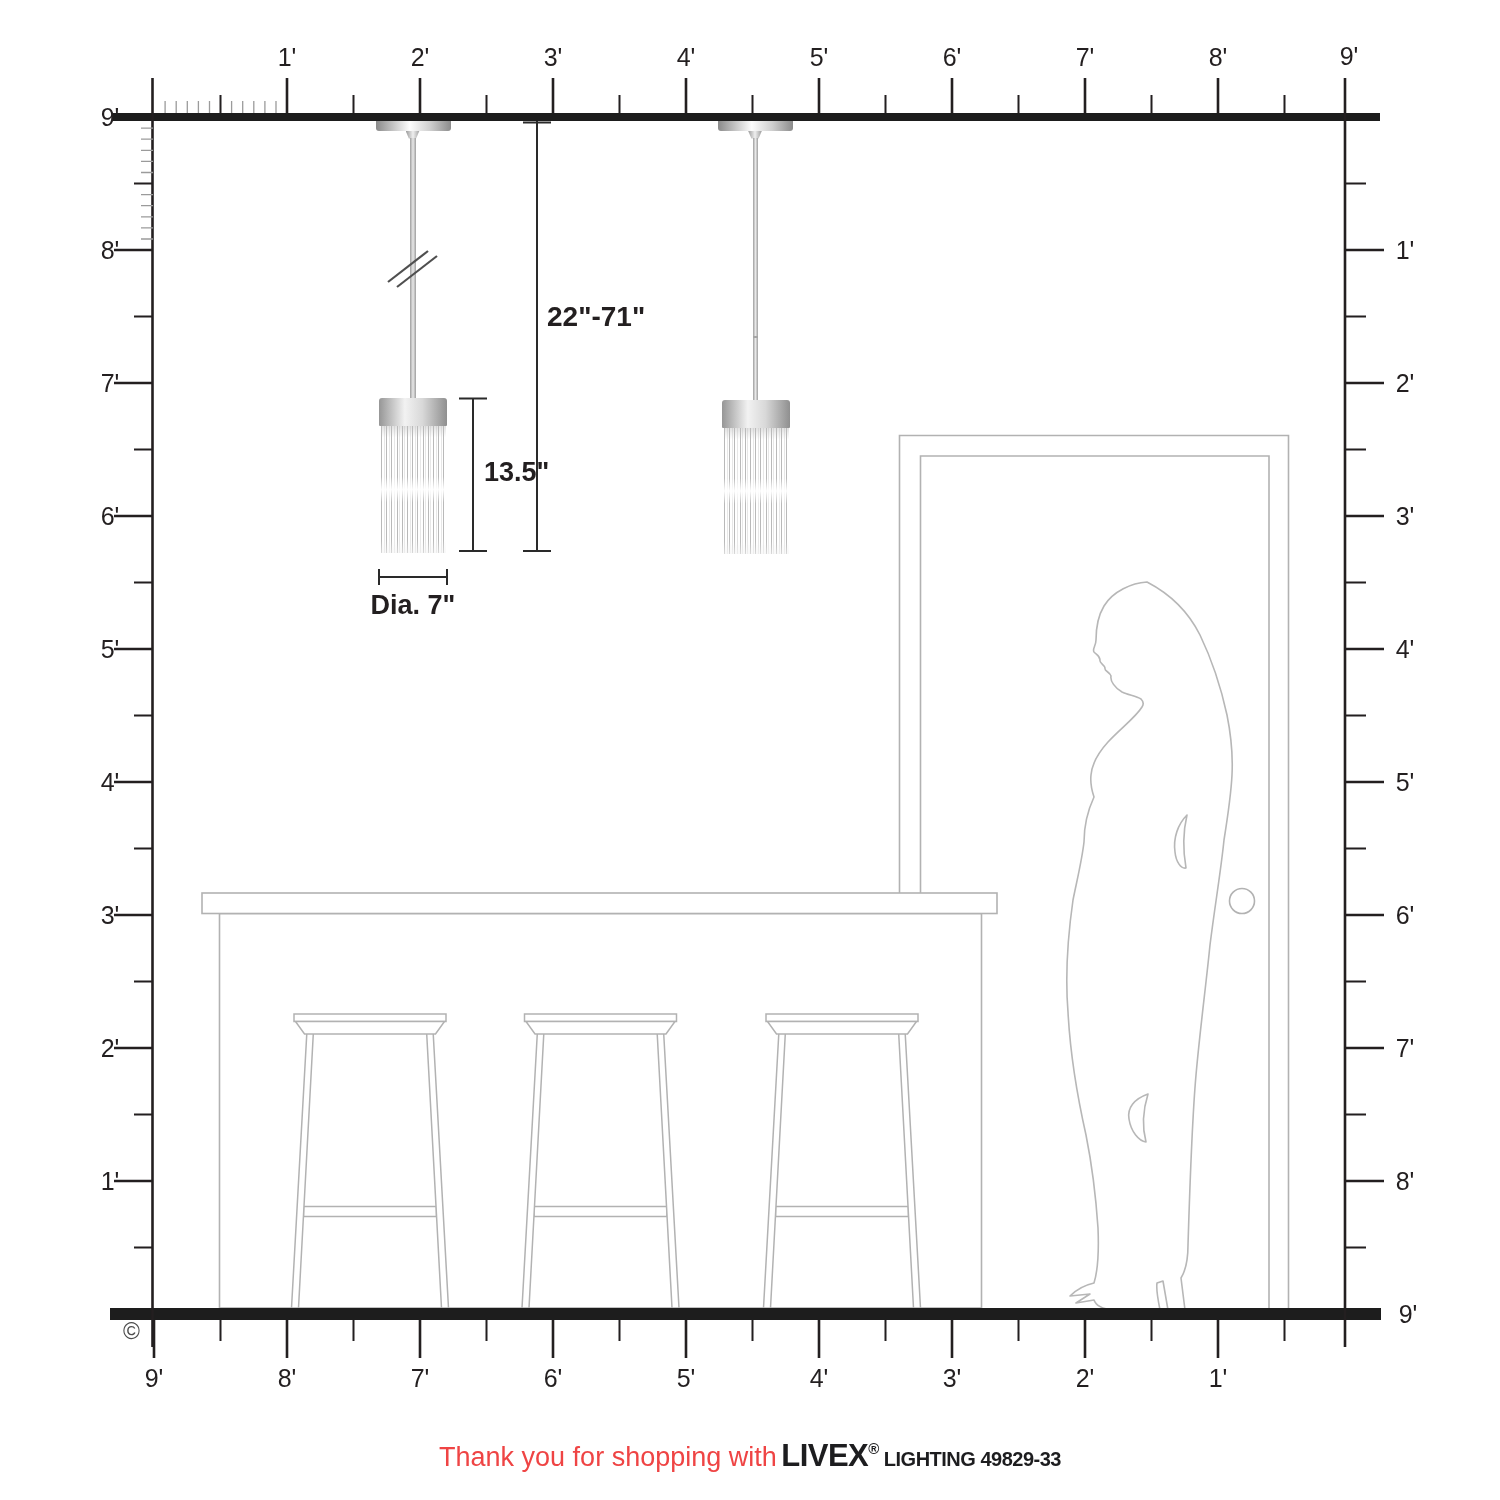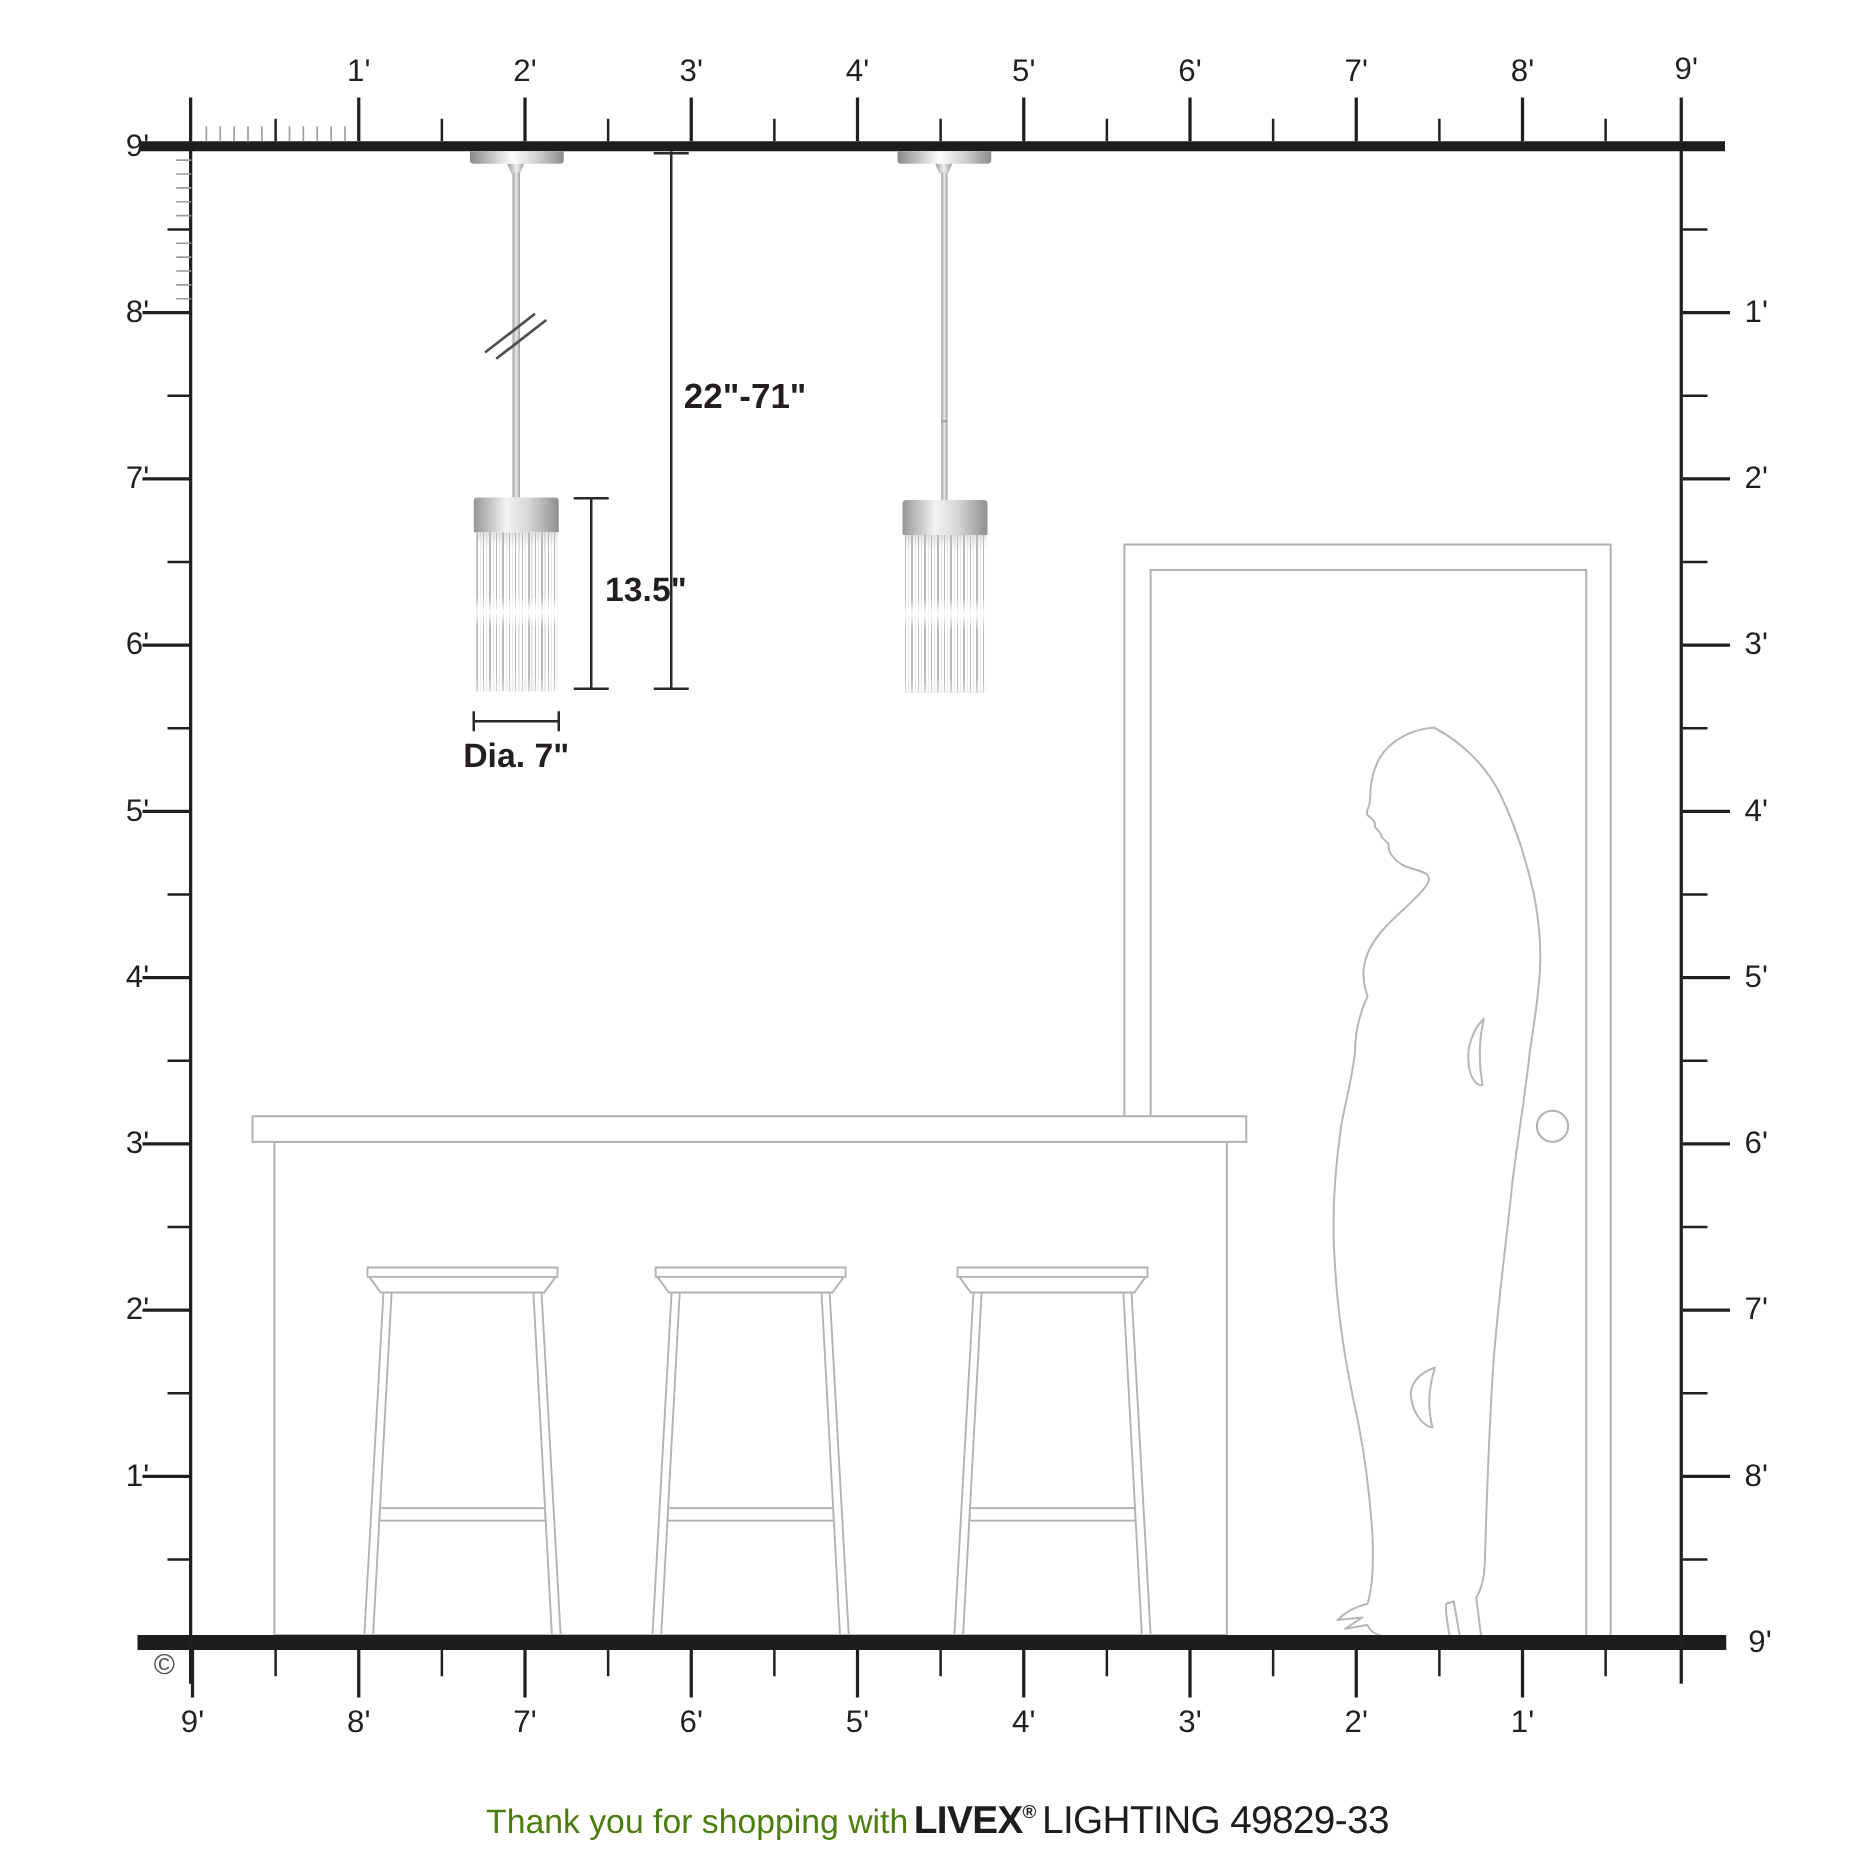--- a/index.html
+++ b/index.html
@@ -30,24 +30,24 @@
       linear-gradient(to bottom, rgba(190,190,190,.45), rgba(255,255,255,0) 9%,
         rgba(255,255,255,0) 40%, rgba(255,255,255,.95) 50%, rgba(255,255,255,0) 60%,
         rgba(255,255,255,0) 90%, rgba(242,242,242,.55)),
       repeating-linear-gradient(to right,#b9b9b9 0 1px,#ffffff 1px 2.6px,#e7e7e7 2.6px 3.6px,#ffffff 3.6px 5.2px);
   }
   
   .tagline{
     position:absolute; left:0; right:0; top:1438px; text-align:center;
     color:#1d1d1f; white-space:nowrap;
   }
-  .tag-prefix{font-size:27px; font-weight:400; color:#4d7c0f;}
+  .tag-prefix{font-size:27px; font-weight:400; color:#ef4444;}
   .tag-brand{font-size:31px; font-weight:700; letter-spacing:-0.5px;}
   .tag-reg{font-size:15px; font-weight:700; vertical-align:12px;}
-  .tag-product{font-size:31px; font-weight:400; letter-spacing:-0.5px;}
+  .tag-product{font-size:20px; font-weight:700; letter-spacing:-0.5px;}
   .copyright{
     position:absolute; left:123px; top:1320px; font-size:23px; color:#4d4d4d; line-height:1;
   }
 </style>
 </head>
 <body>
 
 <div class="canvas">
 
   <svg class="layer" viewBox="0 0 1500 1500">

